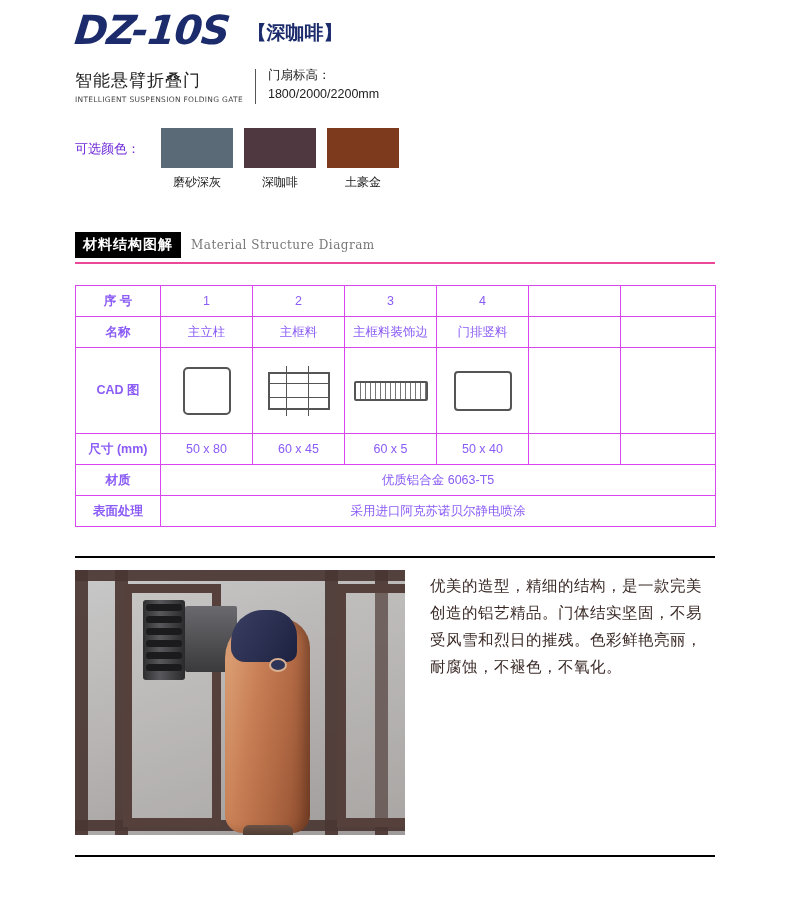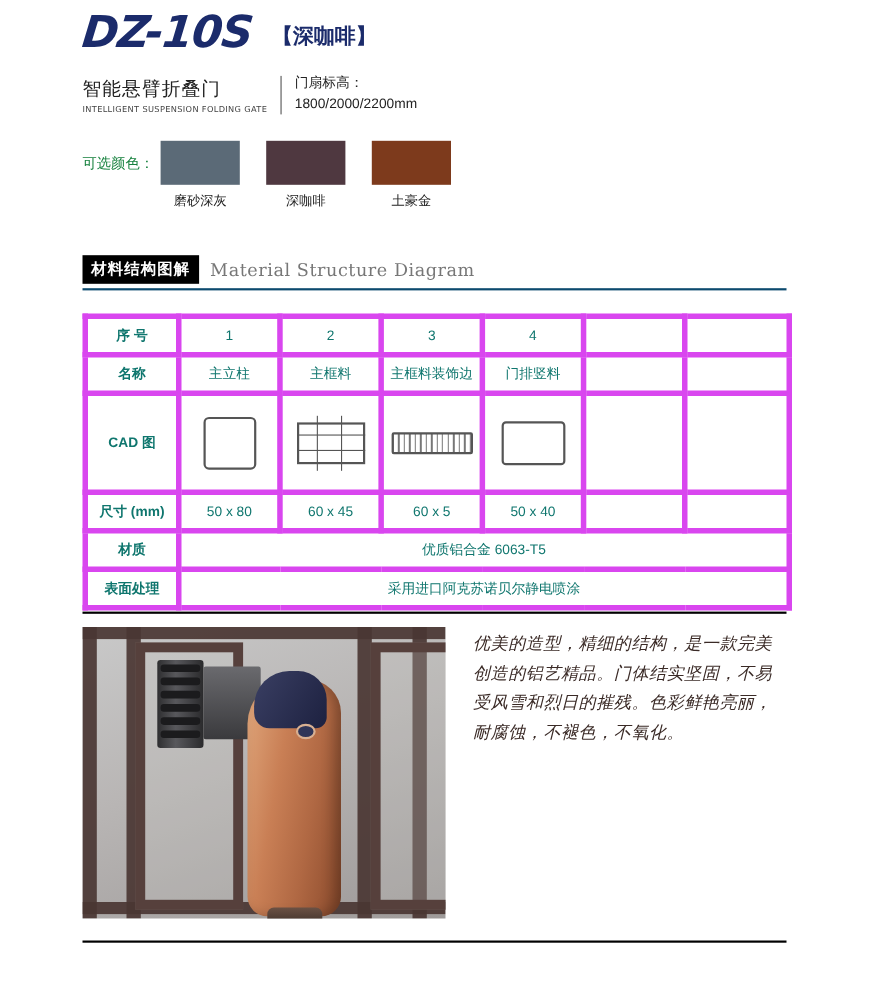--- a/index.html
+++ b/index.html
@@ -80,27 +80,27 @@
   
   .colors {
     position: absolute;
     left: 75px;
     top: 128px;
     display: flex;
     align-items: flex-start;
   }
   .colors-label {
     font-size: 13px;
-    color: #15803d;
+    color: #6d28d9;
     padding-top: 12px;
-    margin-right: 6px;
+    margin-right: 21px;
   }
   .swatches {
     display: flex;
-    gap: 24px;
+    gap: 11px;
   }
   .swatch-wrap {
     width: 72px;
     text-align: center;
   }
   .swatch {
     width: 72px;
     height: 40px;
   }
   .swatch-cap {
@@ -112,56 +112,56 @@
   
   .section {
     position: absolute;
     left: 75px;
     top: 232px;
     width: 640px;
   }
   .section-head {
     display: flex;
     align-items: center;
-    border-bottom: 2px solid #0c4a6e;
+    border-bottom: 2px solid #ec4899;
     padding-bottom: 4px;
   }
   .section-tag {
     background: #000;
     color: #fff;
     font-size: 14px;
     padding: 4px 8px;
     font-weight: bold;
     letter-spacing: 1px;
   }
   .section-en {
-    font-size: 16px;
+    font-size: 12px;
     color: #777;
     margin-left: 10px;
     font-family: "DejaVu Serif", serif;
     letter-spacing: 0.5px;
   }
 
   
   .tbl-wrap {
     position: absolute;
     left: 75px;
     top: 285px;
     width: 640px;
   }
   table.spec {
     border-collapse: collapse;
     width: 640px;
     table-layout: fixed;
   }
   table.spec td {
-    border: 5px solid #d946ef;
+    border: 1px solid #d946ef;
     font-size: 12.5px;
     text-align: center;
-    color: #0f766e;
+    color: #8b5cf6;
     height: 30px;
     padding: 0 2px;
   }
   td.rowhead {
     font-weight: bold;
     font-size: 13px;
     width: 85px;
   }
   tr.cad td {
     height: 85px;
@@ -317,21 +317,20 @@
     position: absolute;
     left: 430px;
     top: 572px;
     width: 285px;
   }
   .copy-cn {
     font-size: 15.5px;
     line-height: 1.75;
     color: #3a2a26;
     letter-spacing: 0.5px;
-    font-style: italic;
   }
   .copy-en {
     margin-top: 18px;
     font-size: 12px;
     line-height: 1.75;
     color: #4a3a36;
     font-family: "DejaVu Serif", serif;
   }
 </style>
 </head>

